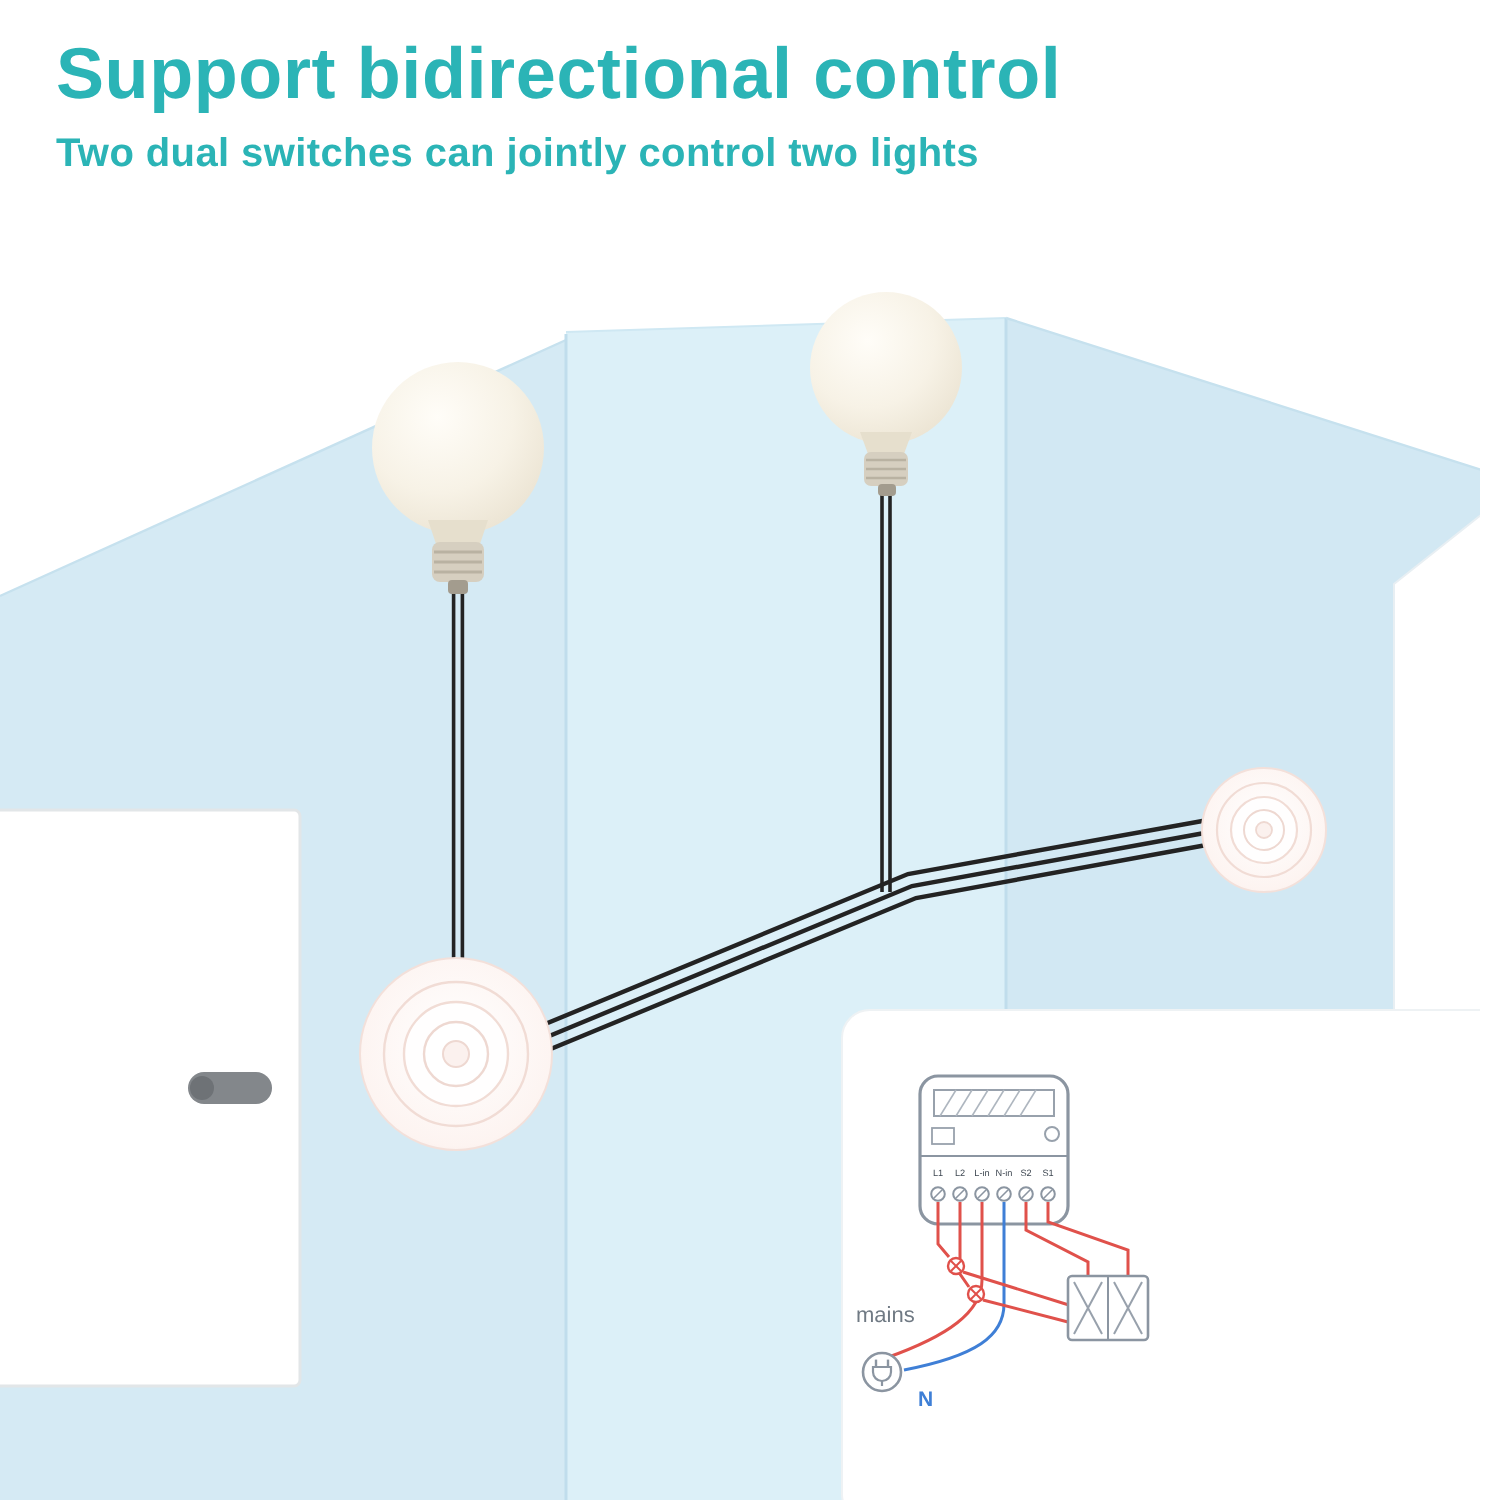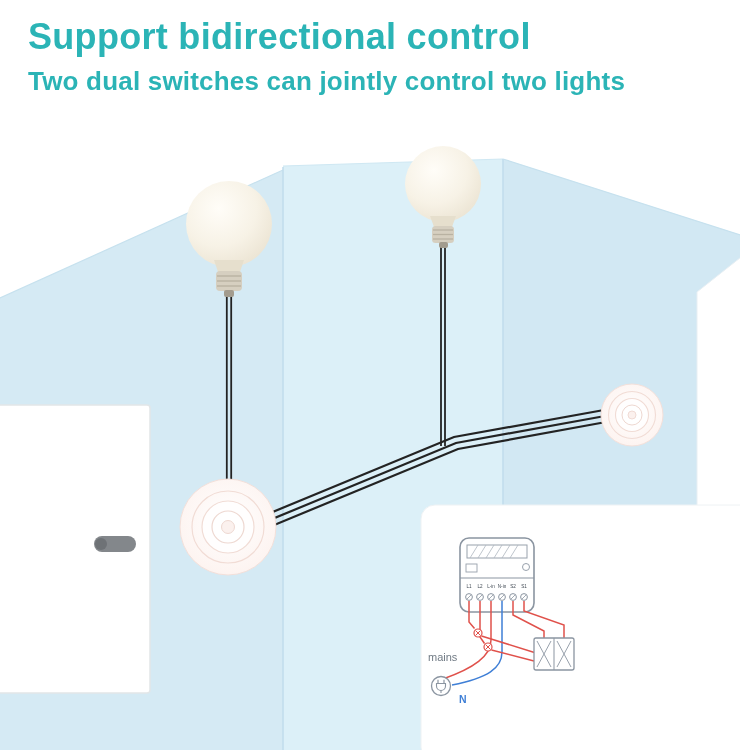--- a/index.html
+++ b/index.html
@@ -3,21 +3,21 @@
 <meta charset="utf-8">
 <style>
   html,body{margin:0;padding:0;background:#ffffff;}
   .canvas{
     position:relative;width:740px;height:750px;background:#ffffff;overflow:hidden;
     font-family:"Liberation Sans", sans-serif;
   }
   .scene{position:absolute;left:0;top:0;width:750px;height:750px;z-index:1;}
   .header{position:absolute;left:28px;top:16px;z-index:2;}
   .title{font-size:36px;font-weight:800;color:#2bb4b6;letter-spacing:.3px;line-height:1.15;}
-  .subtitle{font-size:26px;font-weight:800;color:#2bb4b6;letter-spacing:.2px;margin-top:9px;}
+  .subtitle{font-size:20px;font-weight:800;color:#2bb4b6;letter-spacing:.2px;margin-top:9px;}
   svg text{font-family:"Liberation Sans", sans-serif;}
   .term-label{font-size:4.6px;fill:#3f4852;}
   .mains-label{font-size:11px;fill:#707a84;}
   .neutral-label{font-size:10.5px;font-weight:bold;fill:#3f7fd6;}
 </style>
 </head>
 <body>
 
 <div class="canvas">
 

